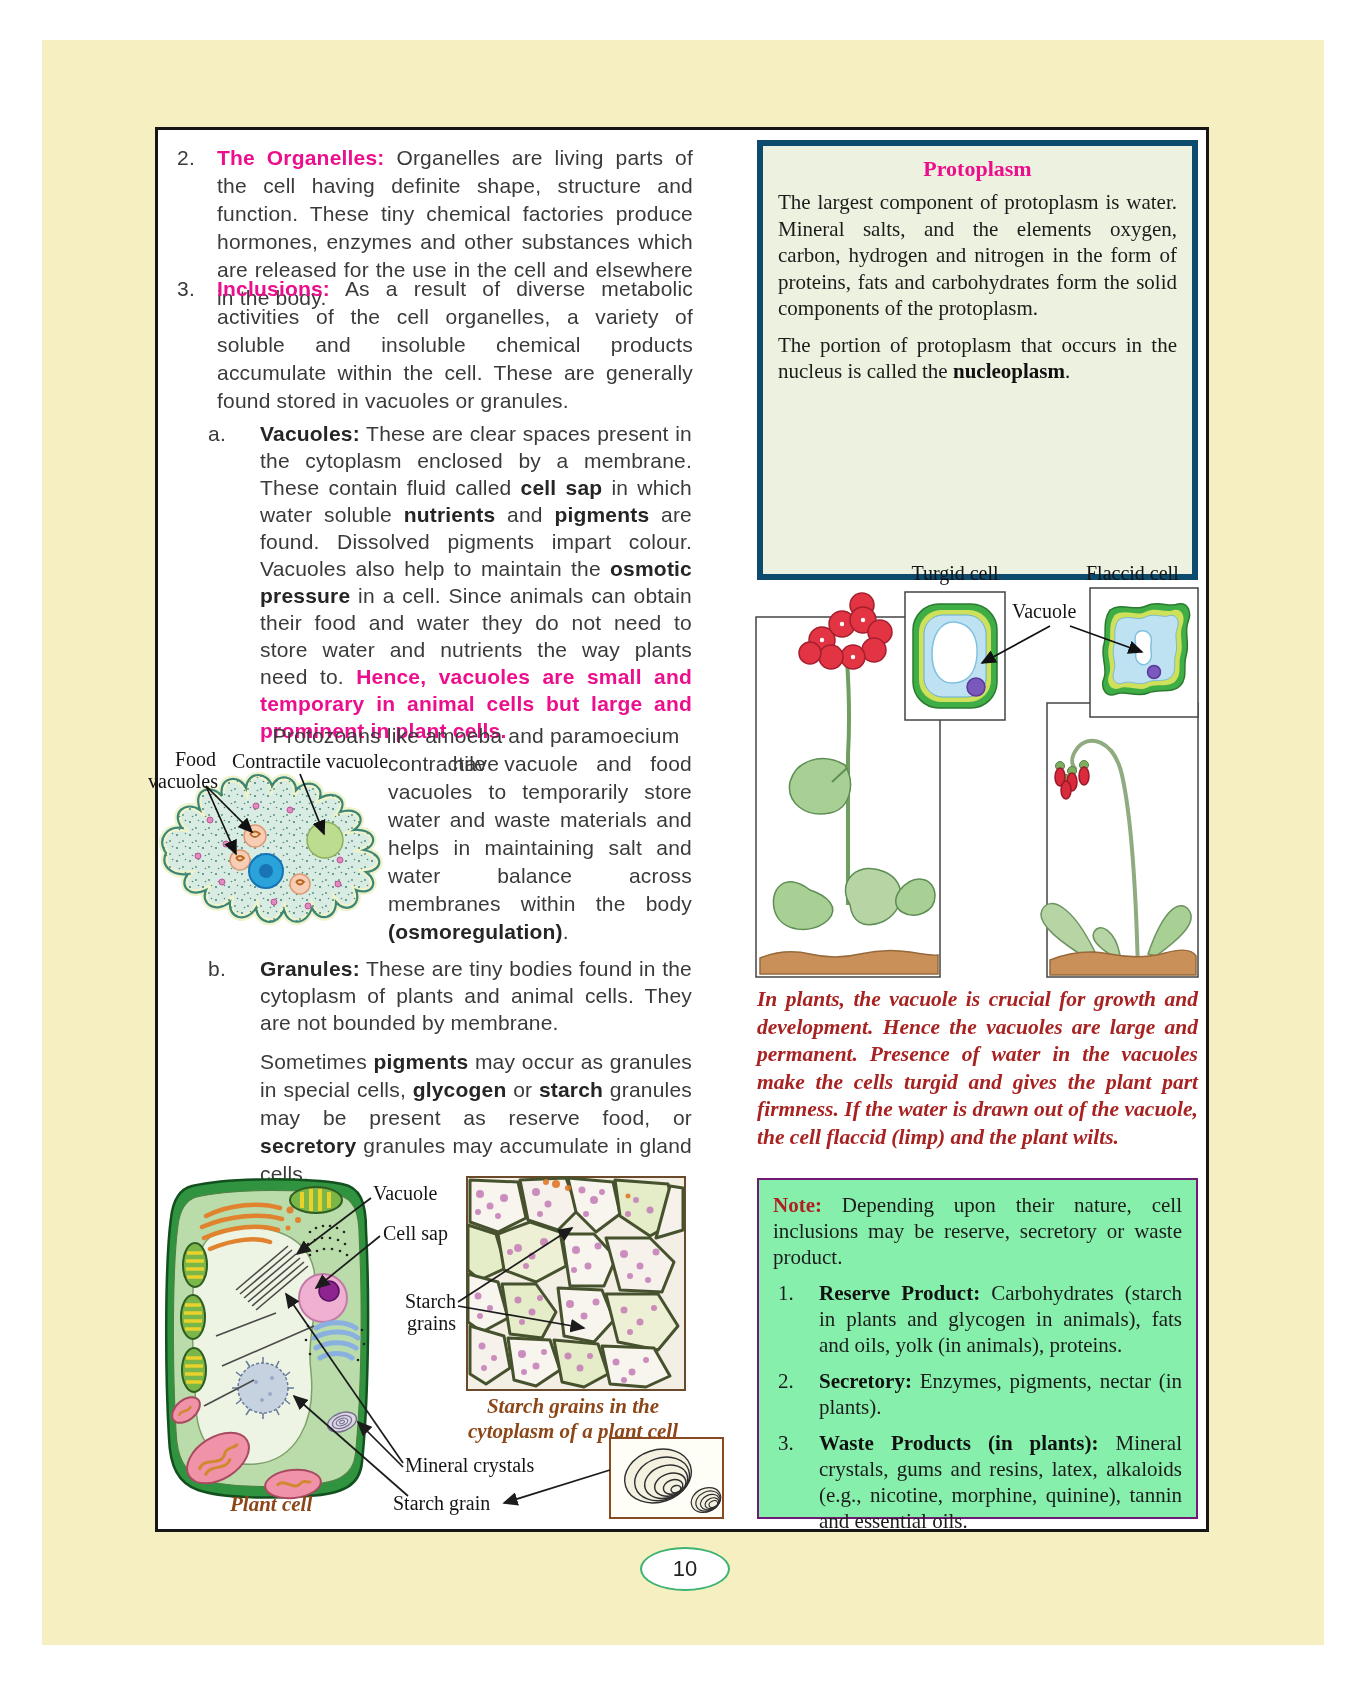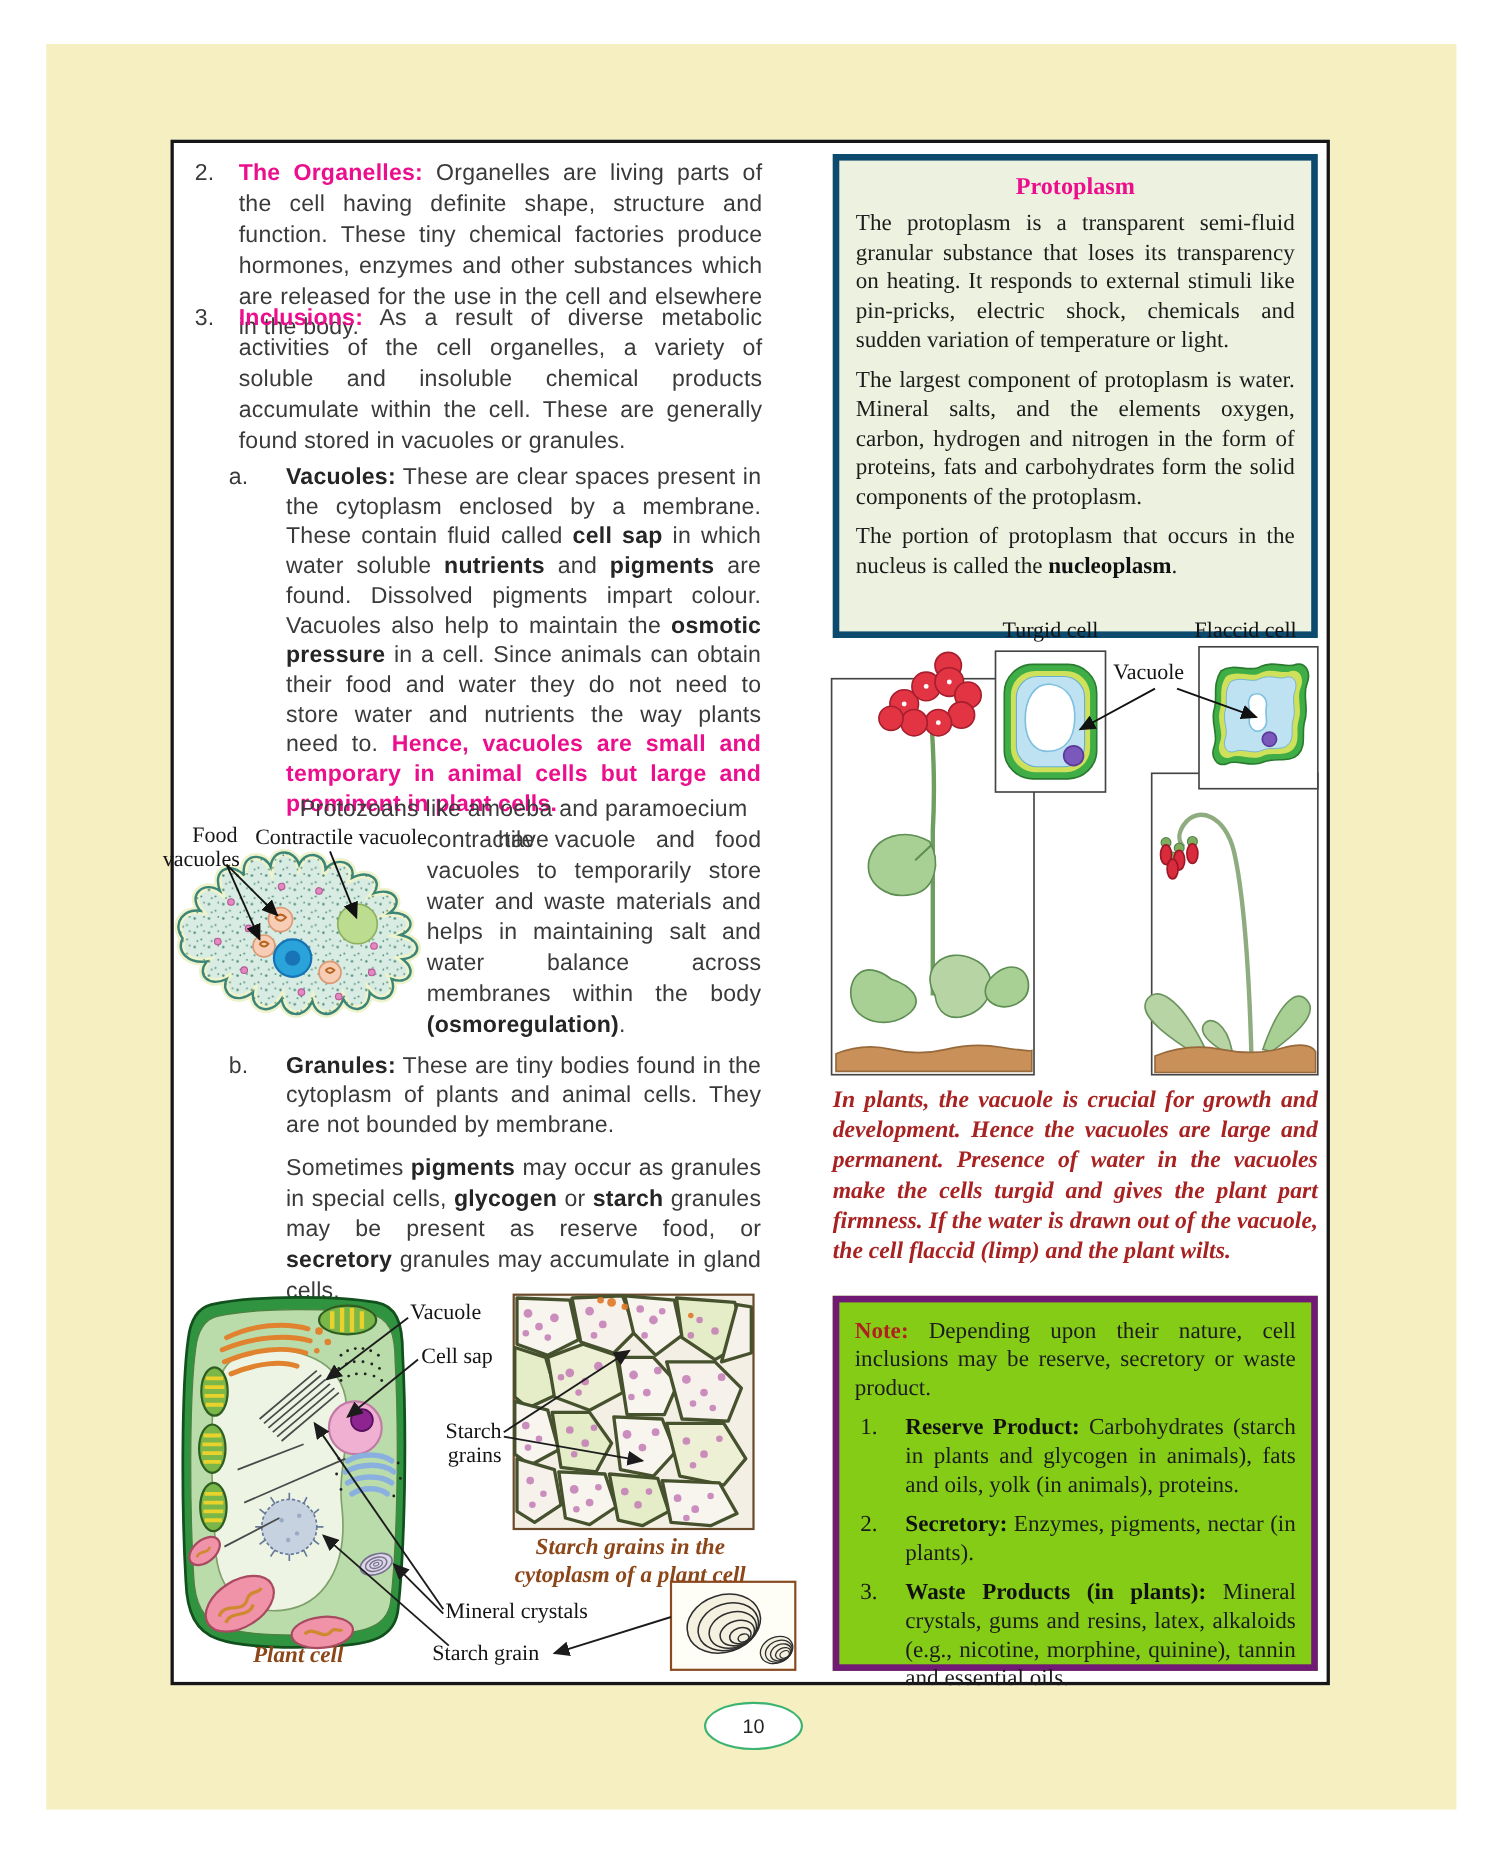--- a/index.html
+++ b/index.html
@@ -39,30 +39,30 @@
   #protoplasm-box .pp-title{text-align:center;color:#ec0f8d;font-weight:bold;
       font-size:22px;margin:2px 0 7px 0;}
   #protoplasm-box p{margin:0 0 10px 0;font-size:21px;line-height:26.5px;text-align:justify;}
   #protoplasm-box b, #note-box b{color:#111;font-family:Liberation Serif, serif;}
 
   #vacuole-note{position:absolute;left:757px;top:986px;width:441px;
       font-family:"Liberation Serif",serif;font-weight:bold;font-style:italic;
       color:#a82222;font-size:21.5px;line-height:27.5px;text-align:justify;}
 
   #note-box{position:absolute;left:757px;top:1178px;width:441px;height:341px;
-      background:#84cc16;border:6px solid #701a75;box-sizing:border-box;
+      background:#86efac;border:2px solid #701a75;box-sizing:border-box;
       padding:12px 14px;font-size:21px;line-height:26px;text-align:justify;}
   #note-box .note-label{color:#b02020;font-weight:bold;}
   .note-item{position:relative;padding-left:46px;margin-top:10px;}
   .note-item .n{position:absolute;left:5px;top:0;}
 
   #page-number{position:absolute;left:640px;top:1547px;width:86px;height:40px;
       background:#fff;border:2px solid #3cb371;border-radius:50%;
       display:flex;align-items:center;justify-content:center;
-      font-size:18px;color:#222;}
+      font-size:22px;color:#222;}
 </style>
 </head>
 <body>
 
 <div class="paper"></div>
 <div class="content-frame"></div>
 
 <div class="litem l1" style="left:177px;top:144px;width:516px;">
   <span class="marker">2.</span>
   <span class="mag">The Organelles:</span>
@@ -435,21 +435,20 @@
   <div class="figlabel" style="left:225px;top:52px;">Cell sap</div>
   <div class="figlabel wrap" style="left:226px;top:120px;width:72px;">Starch grains</div>
   <div class="figlabel" style="left:247px;top:284px;">Mineral crystals</div>
   <div class="figlabel" style="left:235px;top:322px;">Starch grain</div>
   <div class="caption" style="left:72px;top:322px;">Plant cell</div>
   <div class="caption center" style="left:290px;top:224px;width:250px;">Starch grains in the cytoplasm of a plant cell</div>
 </figure>
 
 <div id="protoplasm-box" class="serifbox">
   <div class="pp-title">Protoplasm</div>
-  <p>The protoplasm is a transparent semi-fluid granular substance that loses its transparency on heating. It responds to external stimuli like pin-pricks, electric shock, chemicals and sudden variation of temperature or light.</p>
   <p>The largest component of protoplasm is water. Mineral salts, and the elements oxygen, carbon, hydrogen and nitrogen in the form of proteins, fats and carbohydrates form the solid components of the protoplasm.</p>
   <p><span>The portion of protoplasm that occurs in the nucleus is called the </span><b>nucleoplasm</b><span>.</span></p>
 </div>
 
 <figure id="turgor-figure">
   <svg width="450" height="420" viewBox="0 0 450 420">
     <defs>
       <marker id="ah3" markerWidth="10" markerHeight="8" refX="8" refY="4" orient="auto">
         <path d="M0,0 L9,4 L0,8 Z" fill="#111"></path>
       </marker>

